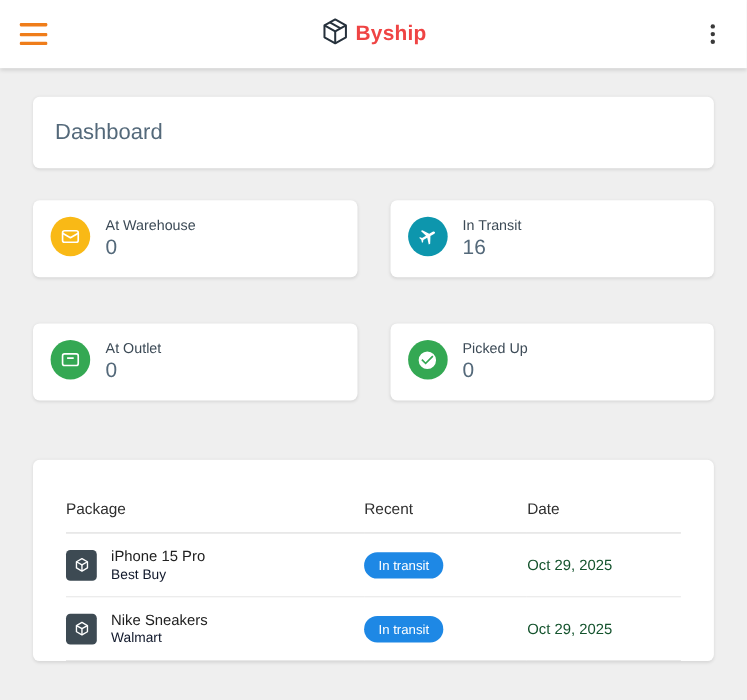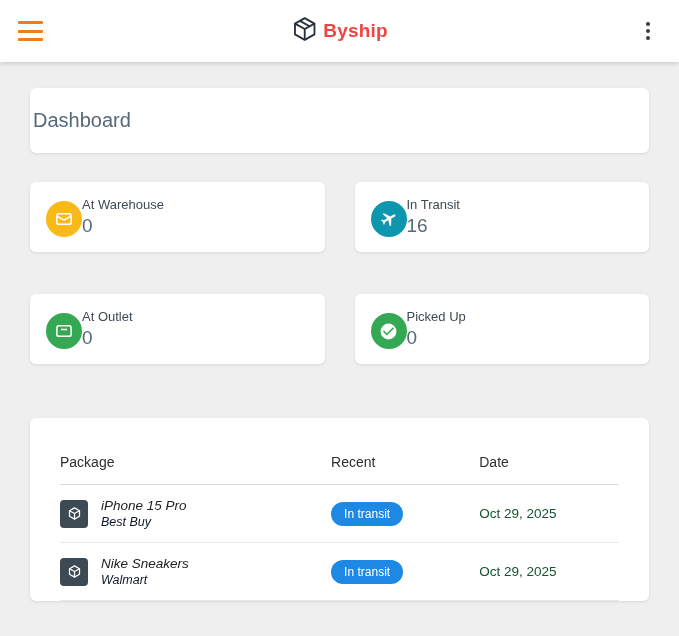--- a/index.html
+++ b/index.html
@@ -40,32 +40,32 @@
   }
   .kebab .dot { width: 4px; height: 4px; border-radius: 50%; background: #3a3a3a; }
 
   
   .main { padding: 26px 30px 0 30px; }
   .card {
     background: #ffffff;
     border-radius: 6px;
     box-shadow: 0 1px 3px rgba(0,0,0,0.10);
   }
-  .dashboard-card { padding: 21px 3px; margin-bottom: 29px; }
+  .dashboard-card { padding: 21px 20px; margin-bottom: 29px; }
   .page-title { font-size: 20px; font-weight: 500; color: #54697a; }
 
   
   .stats-grid {
     display: grid;
     grid-template-columns: 1fr 1fr;
     column-gap: 30px;
     row-gap: 42px;
     margin-bottom: 54px;
   }
-  .stat-card { display: flex; align-items: flex-end; padding: 15px 16px; }
+  .stat-card { display: flex; align-items: flex-start; gap: 14px; padding: 15px 16px; }
   .stat-icon {
     width: 36px; height: 36px; border-radius: 50%;
     display: flex; align-items: center; justify-content: center;
     flex-shrink: 0;
   }
   .stat-icon.amber { background: #f9b916; }
   .stat-icon.teal  { background: #0d96ad; }
   .stat-icon.green { background: #34a853; }
   .stat-label { font-size: 13px; color: #3c4a56; margin-bottom: 3px; }
   .stat-value { font-size: 19px; color: #54697a; }
@@ -76,21 +76,21 @@
   .table-wrap { padding: 0 30px; }
   table { width: 100%; border-collapse: collapse; }
   th {
     text-align: left; font-size: 14px; font-weight: 400; color: #2e2e2e;
     padding: 12px 0 14px 0; border-bottom: 1px solid #d9d9d9;
   }
   th.col-package { width: 48.5%; }
   th.col-status  { width: 26.5%; }
   th.col-date    { width: 25%; }
   td { padding: 13px 0; border-bottom: 1px solid #e8e8e8; vertical-align: middle; }
-  .pkg-cell { display: flex; align-items: center; gap: 13px; font-style: italic; }
+  .pkg-cell { display: flex; align-items: center; gap: 13px; }
   .pkg-icon {
     width: 28px; height: 28px; border-radius: 4px; background: #3d4a53;
     display: flex; align-items: center; justify-content: center; flex-shrink: 0;
   }
   .pkg-name { font-size: 13.5px; color: #212121; margin-bottom: 2px; }
   .pkg-store { font-size: 12.5px; color: #0f172a; }
   .badge {
     display: inline-block; background: #1e88e5; color: #fff;
     font-size: 12px; padding: 5px 13px; border-radius: 14px;
   }

